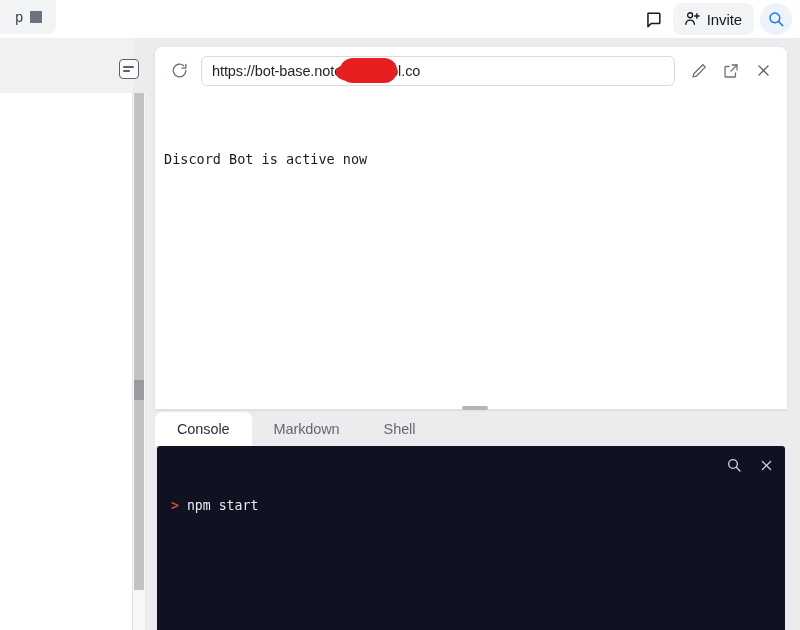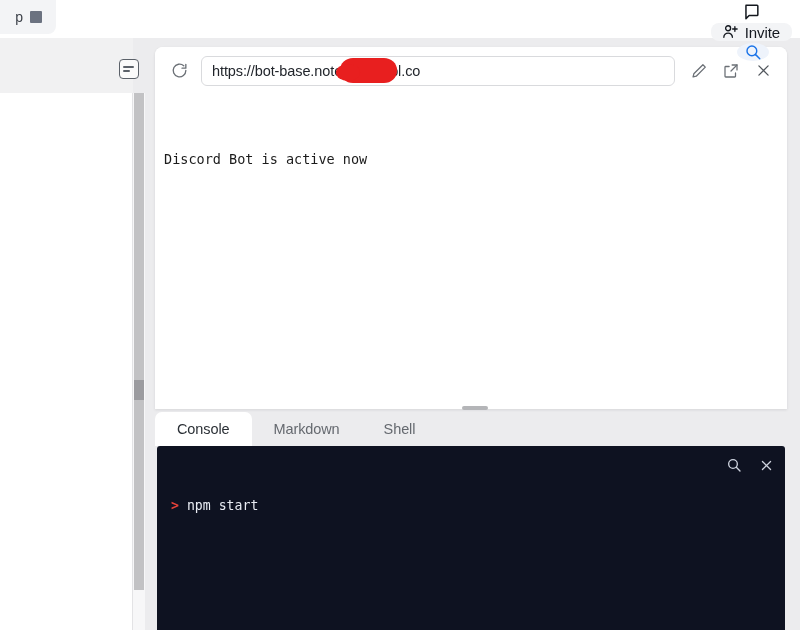--- a/index.html
+++ b/index.html
@@ -54,21 +54,20 @@
     flex: none;
   }
 
   .header-right {
     position: absolute;
     right: 8px; top: 2px;
     height: 34px;
     display: flex;
     align-items: center;
     gap: 2px;
-    flex-direction: column;
   }
   .hdr-icon-btn {
     width: 34px; height: 32px;
     display: flex; align-items: center; justify-content: center;
     border-radius: 6px;
     background: transparent;
   }
   .invite-btn {
     height: 32px;
     display: flex;

